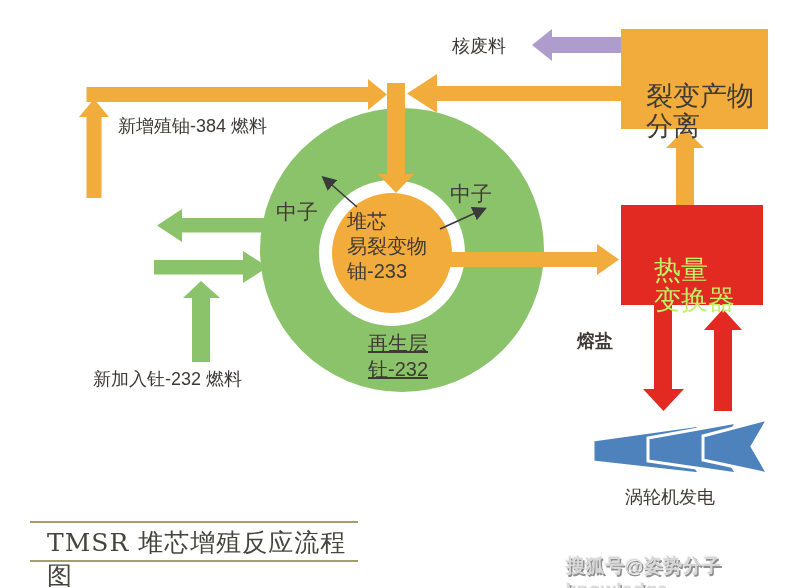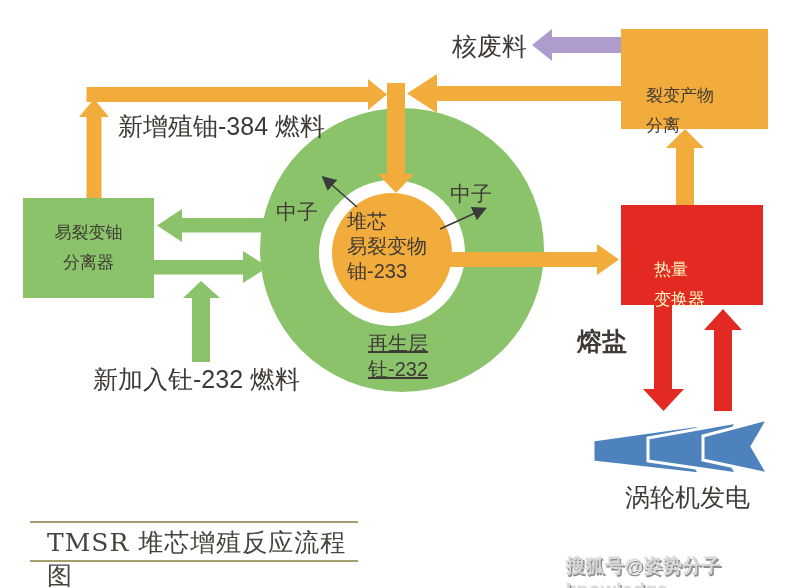--- a/index.html
+++ b/index.html
@@ -7,28 +7,28 @@
     position:relative;width:809px;height:588px;background:#ffffff;overflow:hidden;
     font-family:"Liberation Sans","DejaVu Sans",sans-serif;color:#3F3A35;
   }
   .abs{position:absolute;}
   .pre{white-space:pre-line;}
   .circle{border-radius:50%;}
   #green-circle{left:260px;top:108px;width:284px;height:284px;background:#8BC36B;}
   #white-ring{left:319px;top:180px;width:146px;height:146px;background:#ffffff;}
   #core-circle{left:332px;top:193px;width:120px;height:120px;background:#F2AC3C;}
   #arrow-svg{left:0;top:0;width:809px;height:588px;}
-  .box{box-sizing:border-box;font-size:17px;line-height:30px;font-weight:400;}
+  .box{box-sizing:border-box;font-size:27px;line-height:30px;font-weight:400;}
   #separator-box{left:23px;top:198px;width:131px;height:100px;background:#8BC36B;
     display:flex;align-items:center;justify-content:center;text-align:center;}
   #fission-box{left:621px;top:29px;width:147px;height:100px;background:#F2AC3C;
     padding:22px 0 0 25px;}
   #heat-box{left:621px;top:205px;width:142px;height:100px;background:#E22A22;
-    padding:20px 4px 0 33px;color:#fef9c3;}
-  .lbl{font-size:25px;line-height:26px;}
+    padding:20px 4px 0 33px;color:#bef264;}
+  .lbl{font-size:18px;line-height:26px;}
   #lbl-bred-fuel{left:118px;top:113px;}
   #lbl-waste{left:452px;top:33px;}
   #lbl-neutron-left{left:276px;top:199px;font-size:21px;}
   #lbl-neutron-right{left:450px;top:181px;font-size:21px;}
   #lbl-core{left:347px;top:209px;font-size:20px;line-height:25px;}
   #lbl-blanket{left:368px;top:330px;font-size:20px;line-height:26px;text-decoration:underline;}
   #lbl-new-fuel{left:93px;top:366px;}
   #lbl-salt{left:577px;top:328px;font-weight:bold;}
   #lbl-turbine{left:625px;top:484px;text-align:right;}
   .cap-line{left:30px;width:328px;height:2px;background:#A3A06E;}
@@ -72,24 +72,20 @@
     <polygon fill="#E22A22" points="714,411 714,330 704,330 723,309 742,330 732,330 732,411"></polygon>
 
     <polygon fill="#4D82BC" stroke="#ffffff" stroke-width="3" points="700,425 593,440 593,462 700,474 684,449.5"></polygon>
     <polygon fill="#4D82BC" stroke="#ffffff" stroke-width="3" points="737,422 648,438 648,461 737,474 721,448"></polygon>
     <polygon fill="#4D82BC" stroke="#ffffff" stroke-width="3" points="768,419 703,436 703,460 768,474 752,446.5"></polygon>
 
     <path d="M357,207 L324,178" stroke="#3a3a3a" stroke-width="1.6" fill="none" marker-end="url(#neutron-head)"></path>
     <path d="M440,229 L484,209" stroke="#3a3a3a" stroke-width="1.6" fill="none" marker-end="url(#neutron-head)"></path>
   </svg>
 
-  <div class="abs box pre" id="separator-box">
-    <span class="pre">易裂变铀
-分离器</span>
-  </div>
   <div class="abs box pre" id="fission-box">
     <span class="pre">裂变产物
 分离</span>
   </div>
   <div class="abs box pre" id="heat-box">
     <span class="pre">热量
 变换器</span>
   </div>
 
   <div class="abs lbl" id="lbl-bred-fuel">新增殖铀-384 燃料</div>

